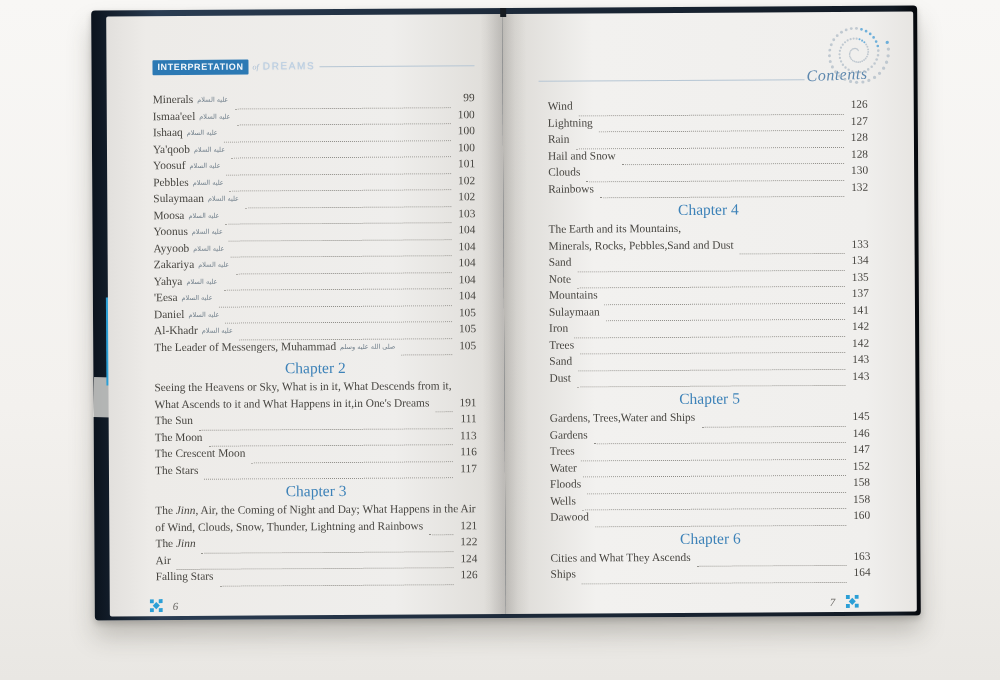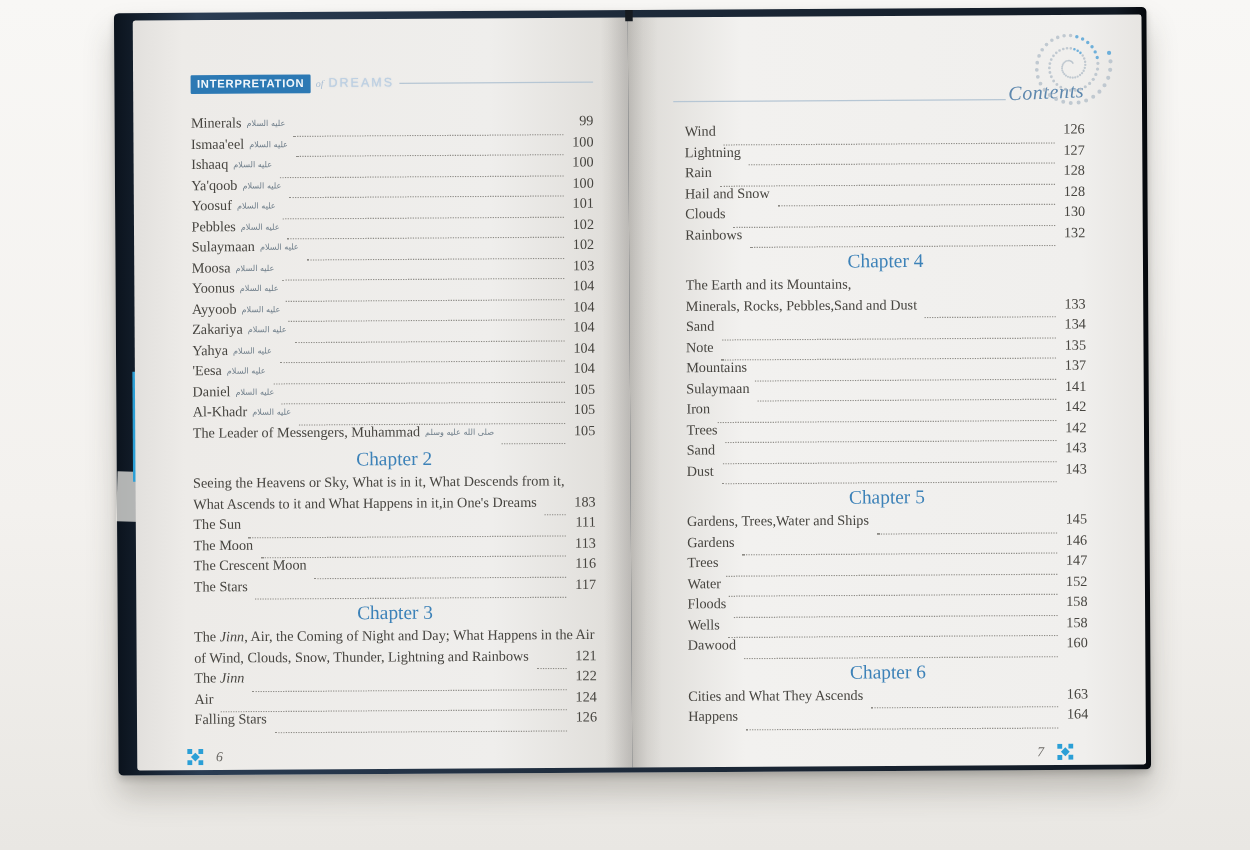--- a/index.html
+++ b/index.html
@@ -289,21 +289,21 @@
             <span class="leader"></span>
             <span class="pg">105</span>
           </div>
           <div class="chapter">Chapter 2</div>
           <div class="toc-row">
             <span class="lbl">Seeing the Heavens or Sky, What is in it, What Descends from it,</span>
           </div>
           <div class="toc-row">
             <span class="lbl">What Ascends to it and What Happens in it,in One's Dreams</span>
             <span class="leader"></span>
-            <span class="pg">183</span>
+            <span class="pg">191</span>
           </div>
           <div class="toc-row">
             <span class="lbl">The Sun</span>
             <span class="leader"></span>
             <span class="pg">111</span>
           </div>
           <div class="toc-row">
             <span class="lbl">The Moon</span>
             <span class="leader"></span>
             <span class="pg">113</span>
@@ -459,21 +459,21 @@
             <span class="leader"></span>
             <span class="pg">160</span>
           </div>
           <div class="chapter">Chapter 6</div>
           <div class="toc-row">
             <span class="lbl">Cities and What They Ascends</span>
             <span class="leader"></span>
             <span class="pg">163</span>
           </div>
           <div class="toc-row">
-            <span class="lbl">Happens</span>
+            <span class="lbl">Ships</span>
             <span class="leader"></span>
             <span class="pg">164</span>
           </div>
         </div>
 
       <div class="page-foot" id="left-foot">
         <svg width="13" height="13" viewBox="0 0 13 13">
           <rect x="0" y="0" width="4" height="4" fill="#2b9fd6"></rect>
           <rect x="9" y="0" width="4" height="4" fill="#2b9fd6"></rect>
           <rect x="0" y="9" width="4" height="4" fill="#2b9fd6"></rect>

